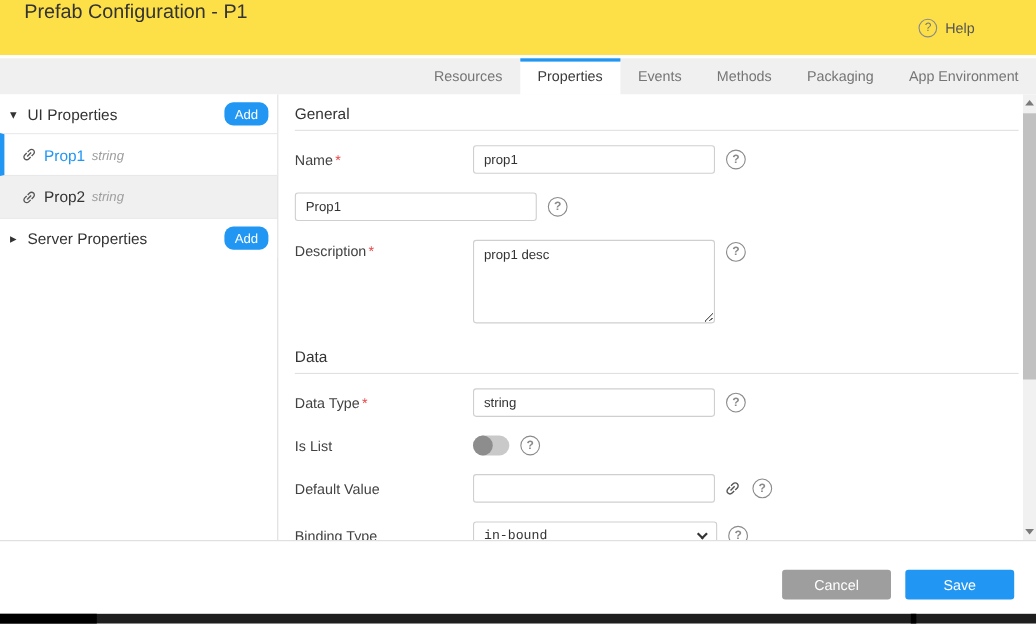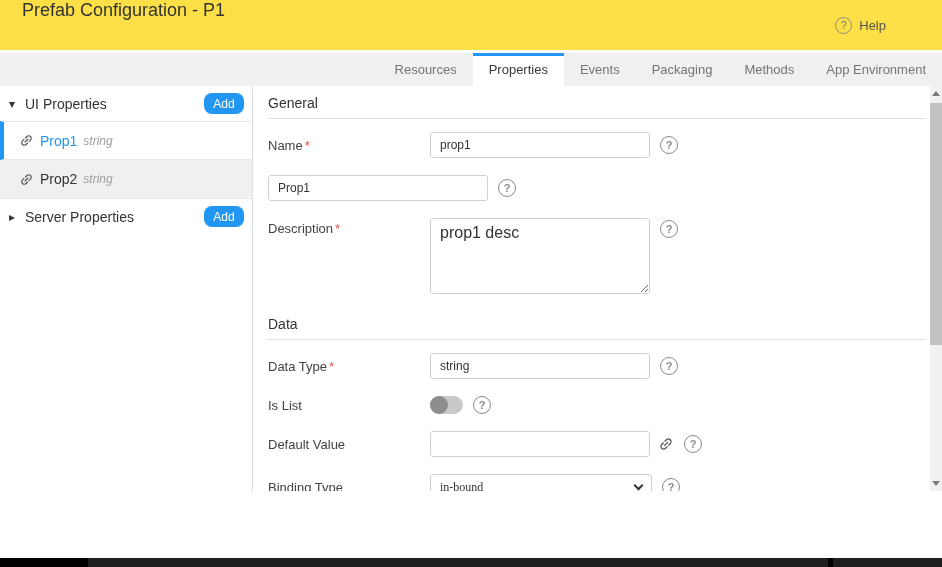--- a/index.html
+++ b/index.html
@@ -37,35 +37,35 @@
   
   .content { position:absolute; top:0; left:254px; right:12px; bottom:0; background:#fff; padding:9px 4px 0 14px; overflow:hidden; }
   .section-title { font-size:14px; color:#333; font-weight:500; padding-bottom:7px; border-bottom:1px solid #e0e0e0; margin-bottom:13px; }
   .row { display:flex; align-items:center; margin-bottom:17px; }
   .row.top { align-items:flex-start; }
   .row.top .field-label { padding-top:3px; }
   .field-label { width:162px; font-size:13px; color:#424242; flex:0 0 auto; }
   .req { color:#e74c4c; margin-left:2px; }
   .text-input { width:220px; height:26px; border:1px solid #cfcfcf; border-radius:3px; padding:0 9px; font-size:12px;
                 color:#333; font-family:inherit; background:#fff; outline:none; }
-  .desc-area { width:220px; height:76px; border:1px solid #cfcfcf; border-radius:3px; padding:5px 9px; font-size:16px;
+  .desc-area { width:220px; height:76px; border:1px solid #cfcfcf; border-radius:3px; padding:5px 9px; font-size:12px;
                color:#333; font-family:inherit; resize:both; outline:none; }
   .q-icon { width:18px; height:18px; border:1.5px solid #8a8a8a; border-radius:50%; color:#8a8a8a; font-size:11px; font-weight:bold;
             display:flex; align-items:center; justify-content:center; margin-left:10px; flex:0 0 auto; cursor:pointer; }
   .section-gap { margin-top:22px; }
 
   
   .toggle { position:relative; width:33px; height:18px; background:#c9c9c9; border-radius:9px; cursor:pointer; }
   .toggle-thumb { position:absolute; left:0; top:0; width:18px; height:18px; border-radius:50%; background:#8d8d8d; }
 
   .bind-link { margin-left:8px; cursor:pointer; display:flex; align-items:center; }
 
   .select-wrap { position:relative; width:222px; }
   .binding-select { width:222px; height:26px; border:1px solid #cfcfcf; border-radius:3px; padding:0 24px 0 9px; font-size:12px;
-                    color:#333; font-family:Liberation Serif, serif; background:#fff; appearance:none; -webkit-appearance:none; outline:none; }
+                    color:#333; font-family:Liberation Mono, monospace; background:#fff; appearance:none; -webkit-appearance:none; outline:none; }
   .select-chevron { position:absolute; right:10px; top:8px; width:7px; height:7px; border-right:2px solid #333; border-bottom:2px solid #333;
                     transform:rotate(45deg); pointer-events:none; }
 
   
   .scrollbar { position:absolute; top:0; right:0; bottom:0; width:12px; background:#f1f1f1; }
   .sb-btn { position:absolute; left:0; width:12px; height:15px; display:flex; align-items:center; justify-content:center; cursor:pointer; }
   .sb-btn.up { top:0; } .sb-btn.down { bottom:0; }
   .tri-up { width:0; height:0; border-left:4px solid transparent; border-right:4px solid transparent; border-bottom:5px solid #7a7a7a; }
   .tri-down { width:0; height:0; border-left:4px solid transparent; border-right:4px solid transparent; border-top:5px solid #7a7a7a; }
   .sb-thumb { position:absolute; left:0; top:17px; width:12px; height:242px; background:#c1c1c1; cursor:grab; }
@@ -94,22 +94,22 @@
           <span>?</span>
         </span>
       <span class="help-label">Help</span>
     </div>
   </div>
 
   <div class="tabbar">
     <div class="tab">Resources</div>
     <div class="tab active">Properties</div>
     <div class="tab">Events</div>
+    <div class="tab">Methods</div>
     <div class="tab">Packaging</div>
-    <div class="tab">Methods</div>
     <div class="tab">App Environment</div>
   </div>
 
   <div class="main">
 
     <div class="sidebar">
       <div class="group-header">
         <span class="caret">▾</span>
         <span class="group-label">UI Properties</span>
         <button class="add-btn">Add</button>
@@ -230,19 +230,23 @@
           <div class="tri-up"></div>
         </div>
       <div class="sb-thumb"></div>
       <div class="sb-btn down">
           <div class="tri-down"></div>
         </div>
     </div>
 
   </div>
 
+  <div class="footer">
+    <button class="btn cancel">Cancel</button>
+    <button class="btn save">Save</button>
+  </div>
 
   <div class="bottom-strip">
     <div class="strip-black-left"></div>
     <div class="strip-notch"></div>
   </div>
 
 </div>
 
 </body></html>

